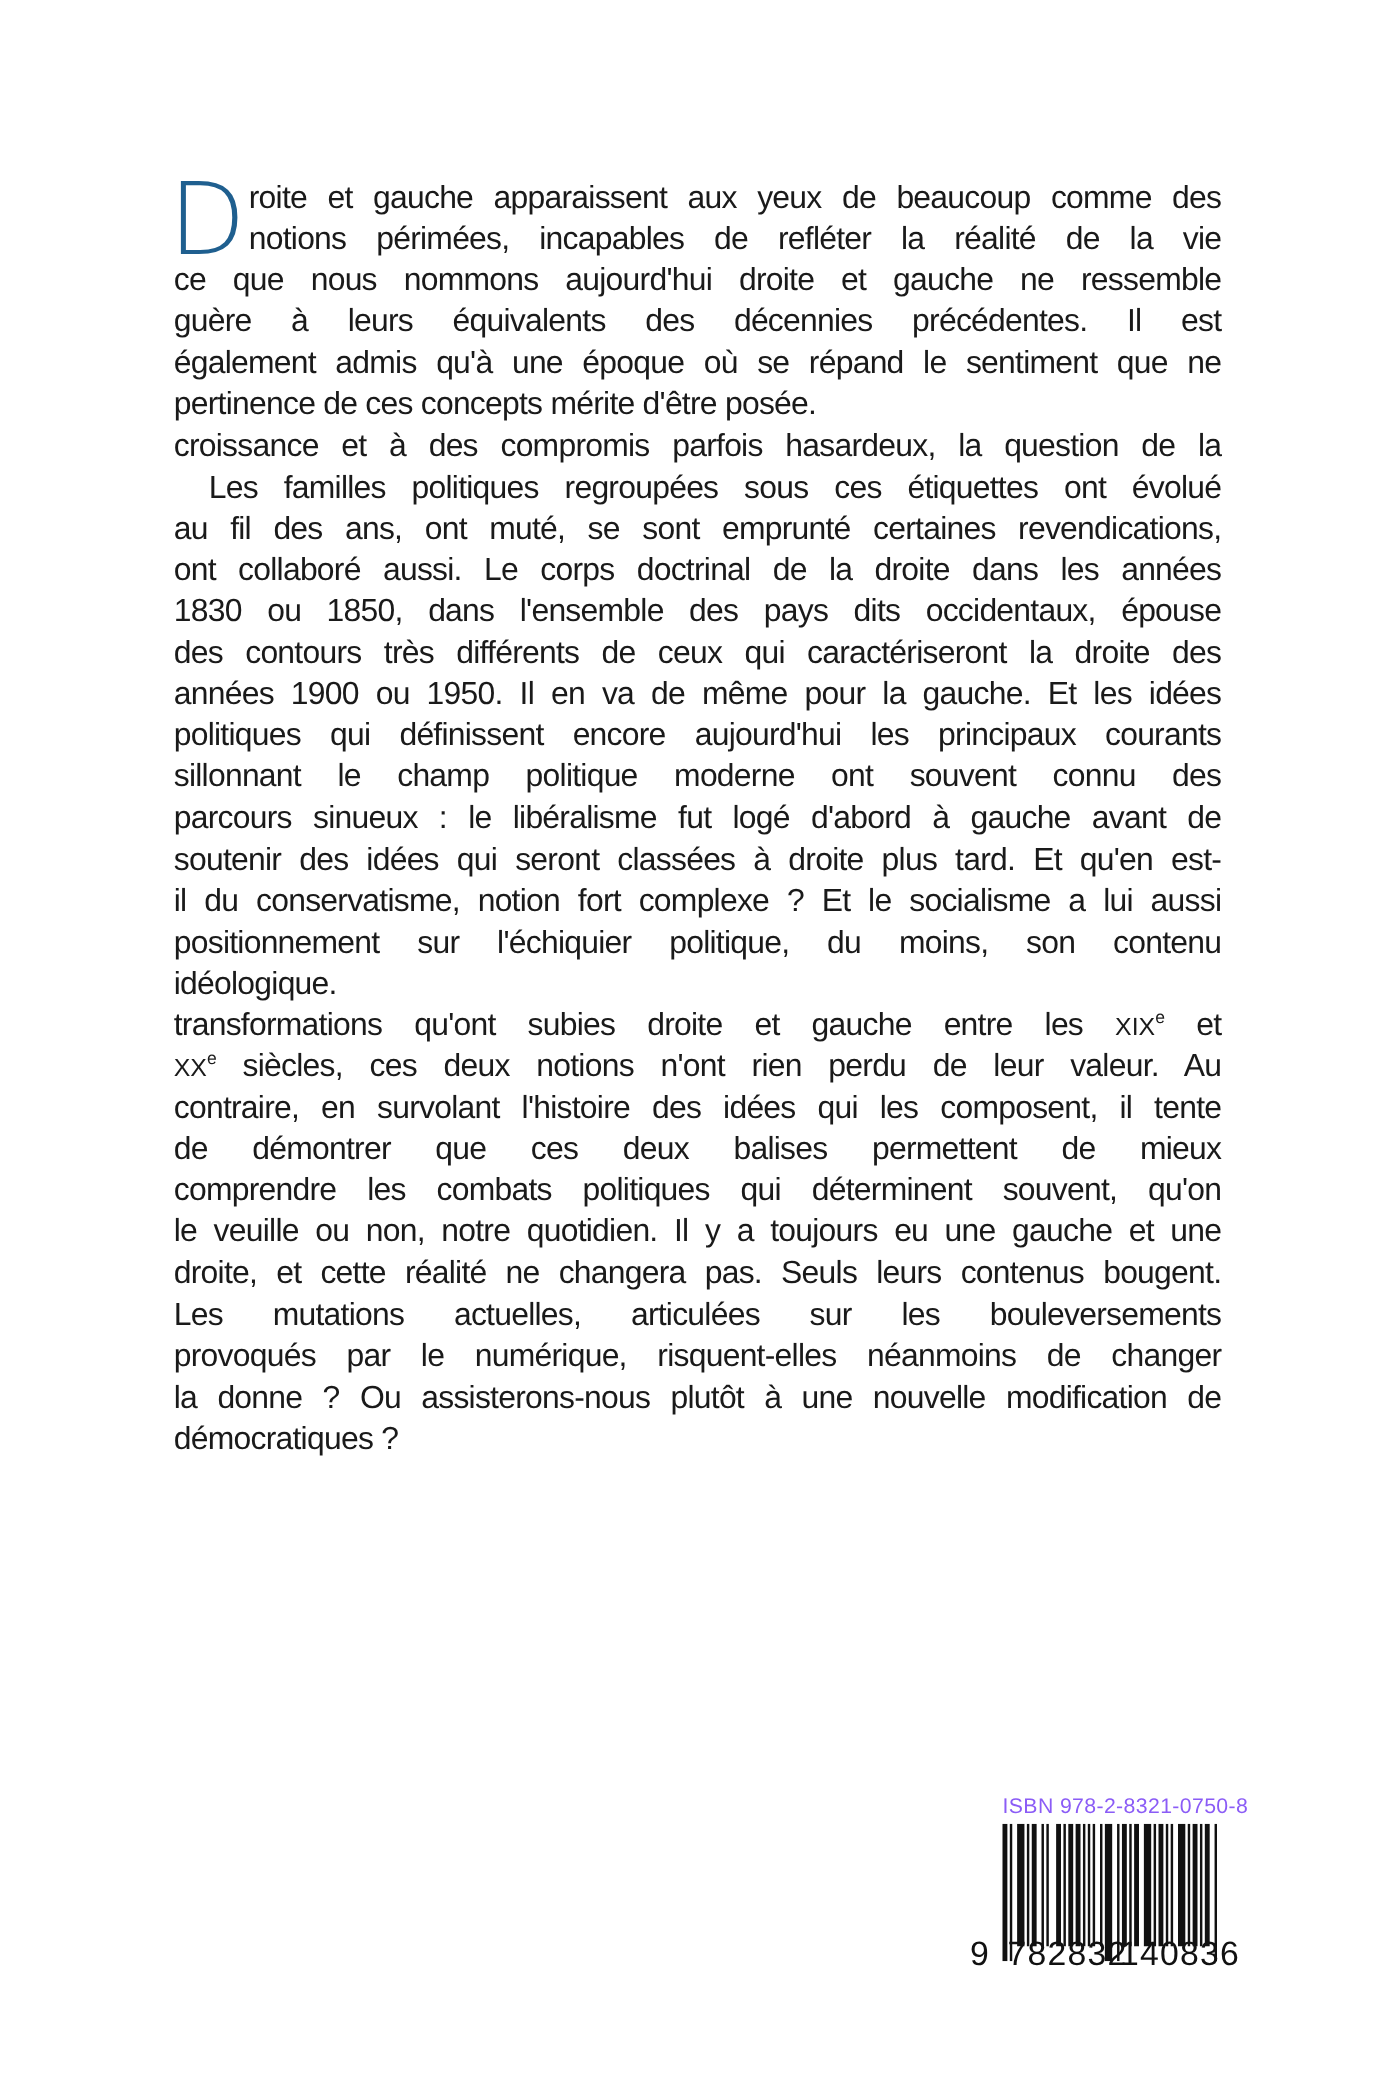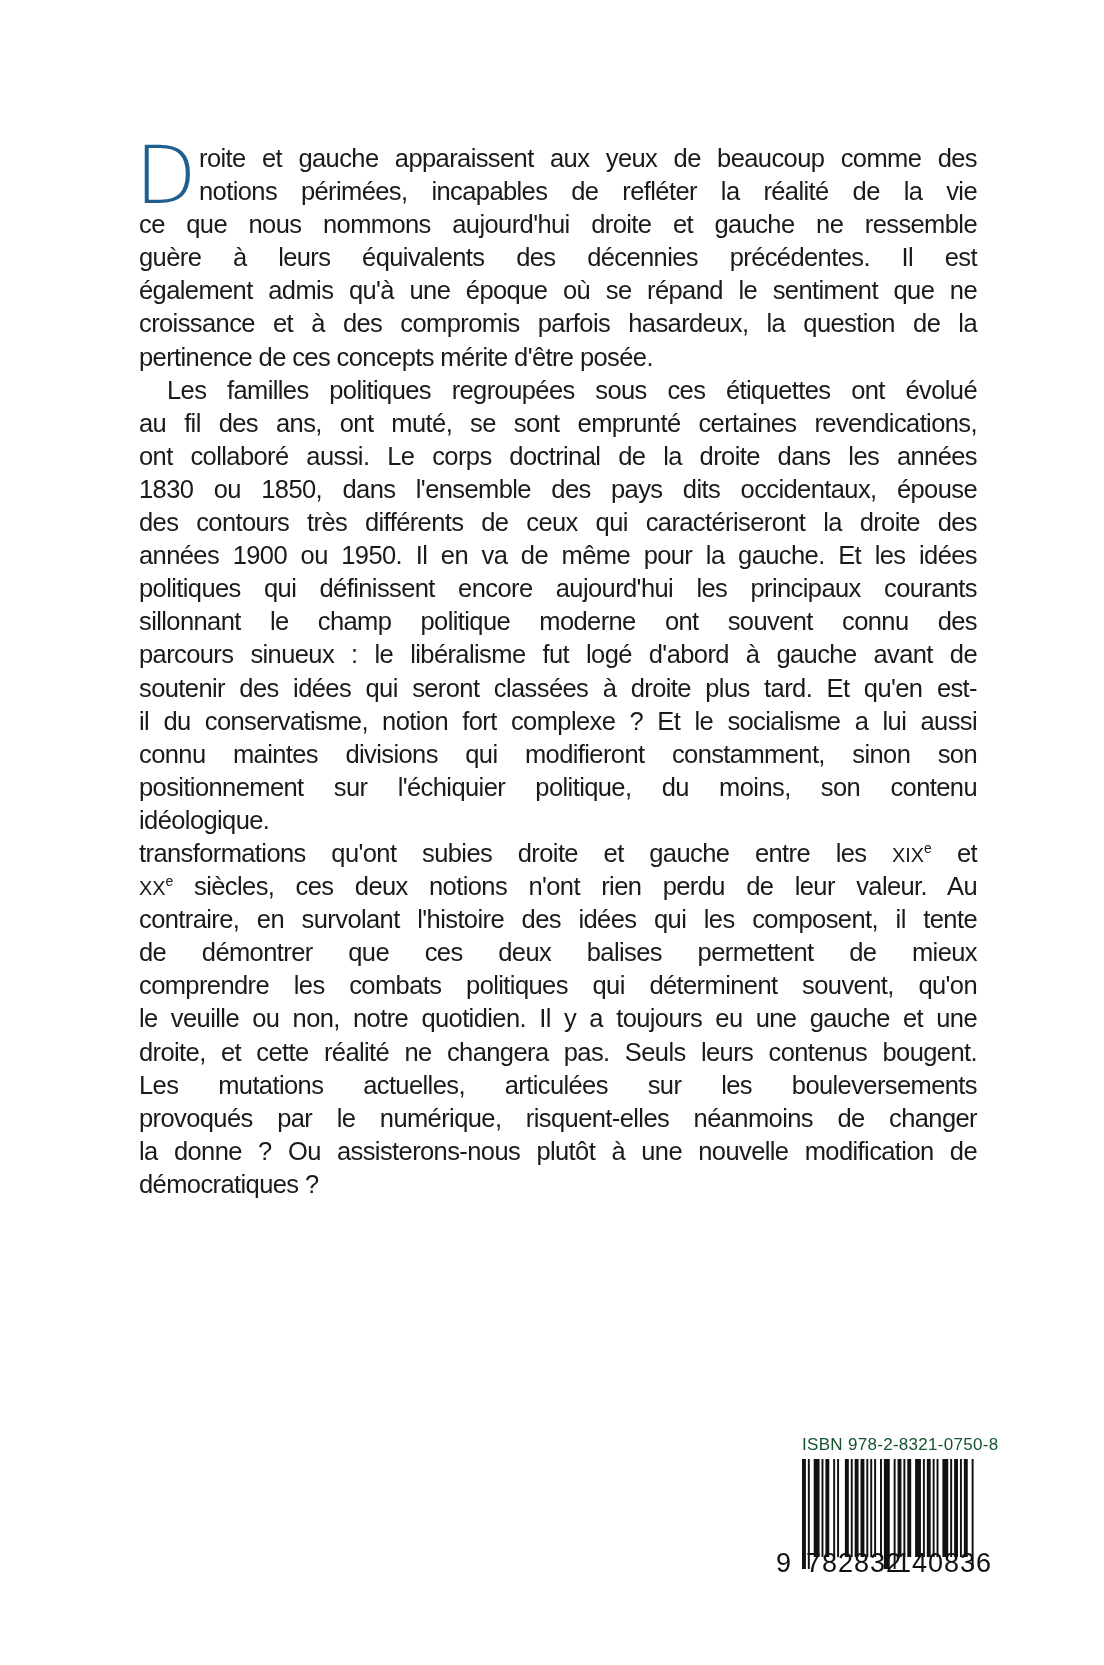--- a/index.html
+++ b/index.html
@@ -35,53 +35,52 @@
     font-weight: 300;
   }
   .sup { font-size: 0.55em; vertical-align: super; line-height: 0; }
   .sc { font-size: 0.78em; letter-spacing: 0; }
 
   .isbn-block {
     position: absolute; left: 800px; top: 1435px; width: 200px;
     font-family: "Liberation Sans", sans-serif;
   }
   .isbn-label {
-    font-size: 17px; color: #14532d; letter-spacing: 0.3px;
+    font-size: 17px; color: #8b5cf6; letter-spacing: 0.3px;
     height: 20px; line-height: 20px; padding-left: 2px;
   }
   .barcode {
     position: relative; height: 110px; margin-top: 4px;
   }
   .barcode svg { display: block; }
 </style>
 </head>
 <body>
 
 <div class="page">
   <div class="text-block" id="blurb">
     <span class="dropcap">D</span>
   <span class="line drop">roite et gauche apparaissent aux yeux de beaucoup comme des</span>
       <span class="line drop">notions périmées, incapables de refléter la réalité de la vie</span>
       <span class="line">ce que nous nommons aujourd'hui droite et gauche ne ressemble</span>
       <span class="line">guère à leurs équivalents des décennies précédentes. Il est</span>
       <span class="line">également admis qu'à une époque où se répand le sentiment que ne</span>
+      <span class="line last">pertinence de ces concepts mérite d'être posée.</span>
       <span class="line">croissance et à des compromis parfois hasardeux, la question de la</span>
-      <span class="line last">pertinence de ces concepts mérite d'être posée.</span>
       <span class="line indent">Les familles politiques regroupées sous ces étiquettes ont évolué</span>
       <span class="line">au fil des ans, ont muté, se sont emprunté certaines revendications,</span>
       <span class="line">ont collaboré aussi. Le corps doctrinal de la droite dans les années</span>
       <span class="line">1830 ou 1850, dans l'ensemble des pays dits occidentaux, épouse</span>
       <span class="line">des contours très différents de ceux qui caractériseront la droite des</span>
       <span class="line">années 1900 ou 1950. Il en va de même pour la gauche. Et les idées</span>
       <span class="line">politiques qui définissent encore aujourd'hui les principaux courants</span>
       <span class="line">sillonnant le champ politique moderne ont souvent connu des</span>
       <span class="line">parcours sinueux : le libéralisme fut logé d'abord à gauche avant de</span>
       <span class="line">soutenir des idées qui seront classées à droite plus tard. Et qu'en est-</span>
       <span class="line">il du conservatisme, notion fort complexe ? Et le socialisme a lui aussi</span>
-      <span class="line">connu maintes divisions qui modifieront constamment, sinon son</span>
       <span class="line">positionnement sur l'échiquier politique, du moins, son contenu</span>
       <span class="line last">idéologique.</span>
       <span class="line">transformations qu'ont subies droite et gauche entre les <span class="sc">XIX</span><span class="sup">e</span> et</span>
       <span class="line"><span class="sc">XX</span><span class="sup">e</span> siècles, ces deux notions n'ont rien perdu de leur valeur. Au</span>
       <span class="line">contraire, en survolant l'histoire des idées qui les composent, il tente</span>
       <span class="line">de démontrer que ces deux balises permettent de mieux</span>
       <span class="line">comprendre les combats politiques qui déterminent souvent, qu'on</span>
       <span class="line">le veuille ou non, notre quotidien. Il y a toujours eu une gauche et une</span>
       <span class="line">droite, et cette réalité ne changera pas. Seuls leurs contenus bougent.</span>
       <span class="line">Les mutations actuelles, articulées sur les bouleversements</span>

